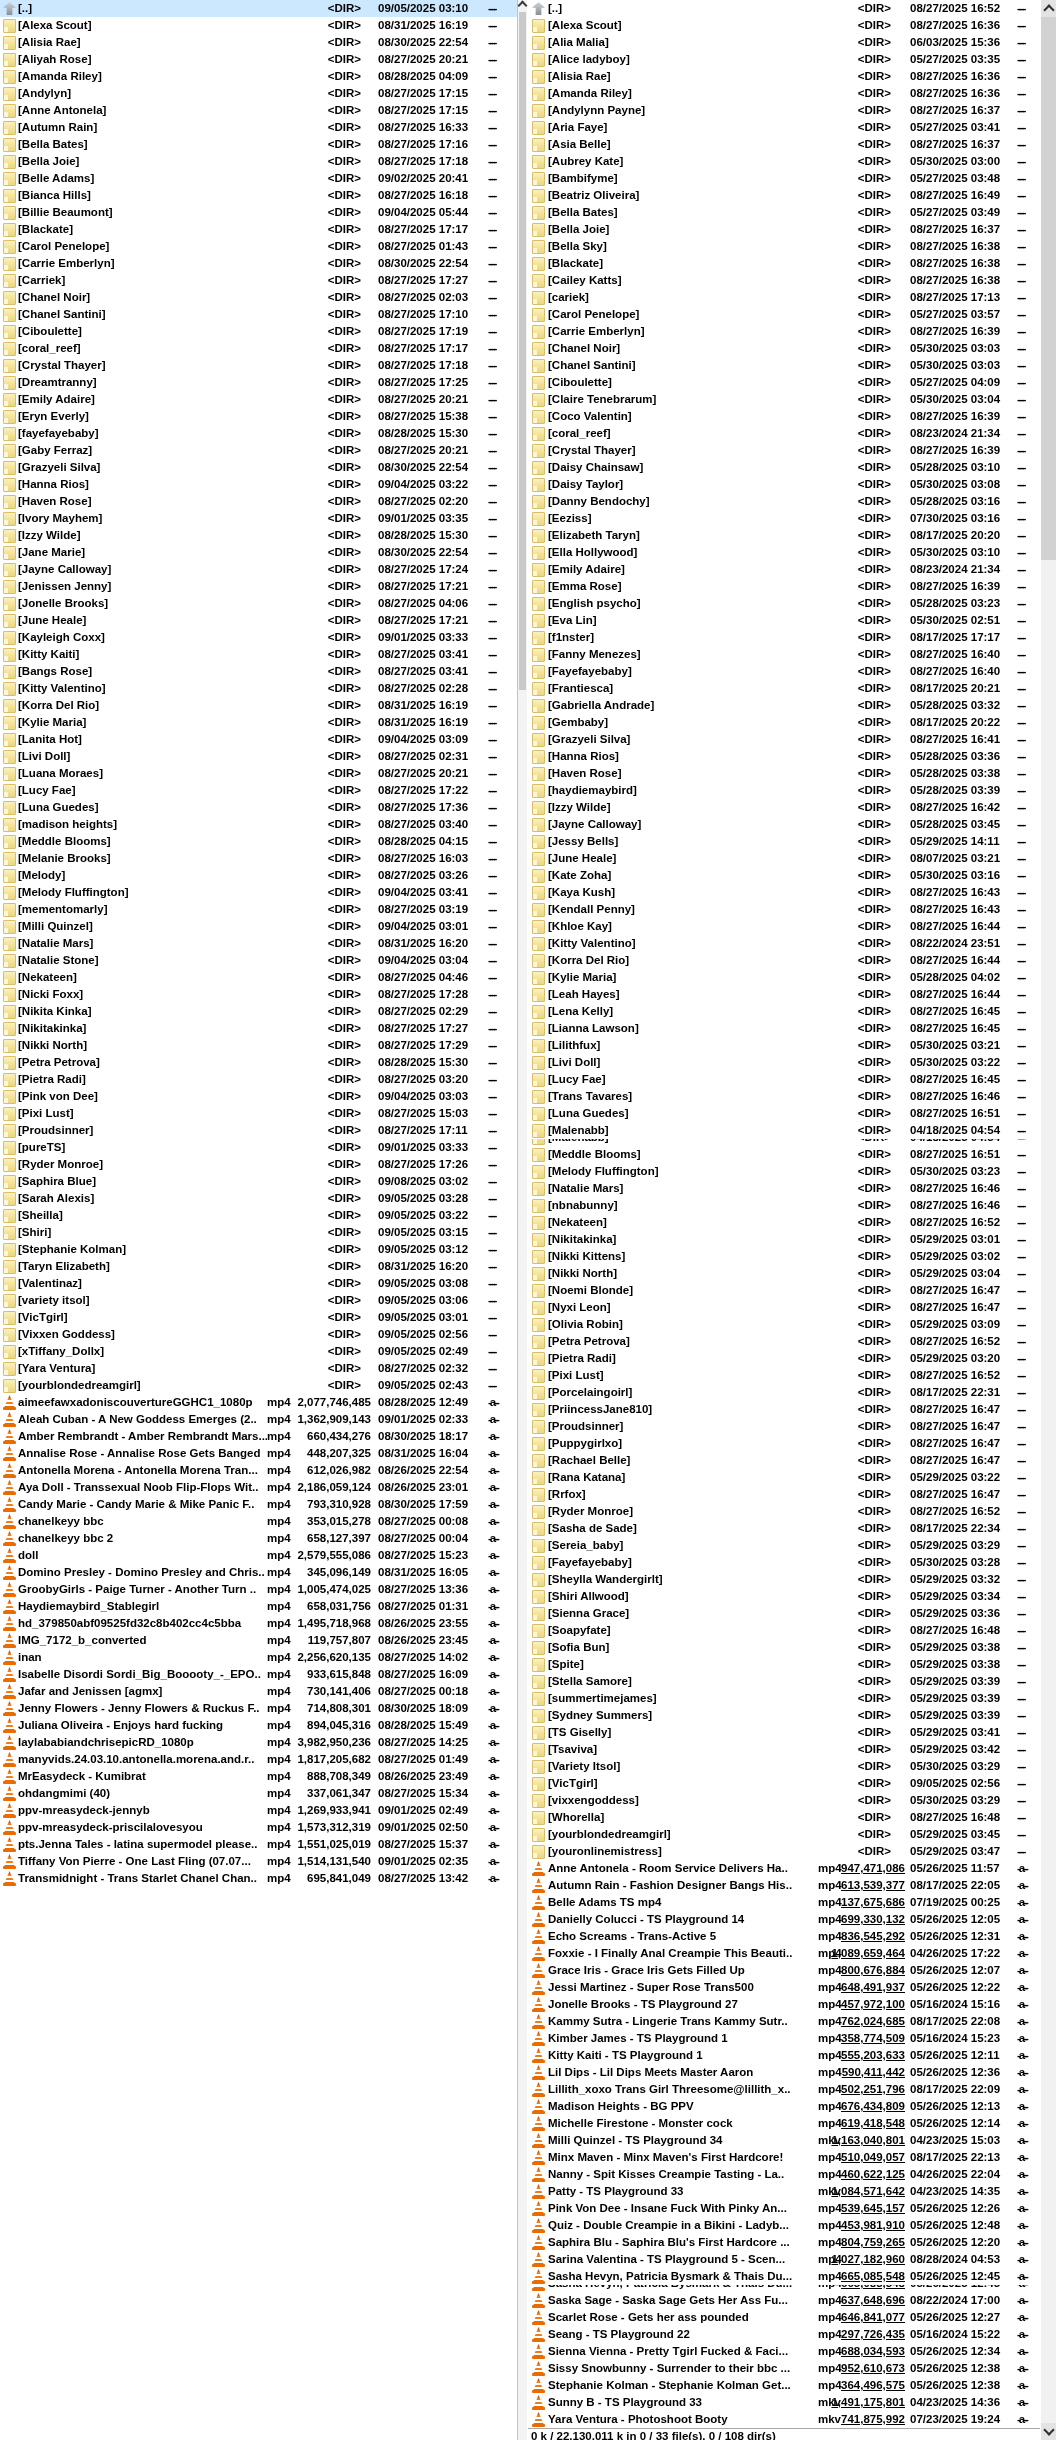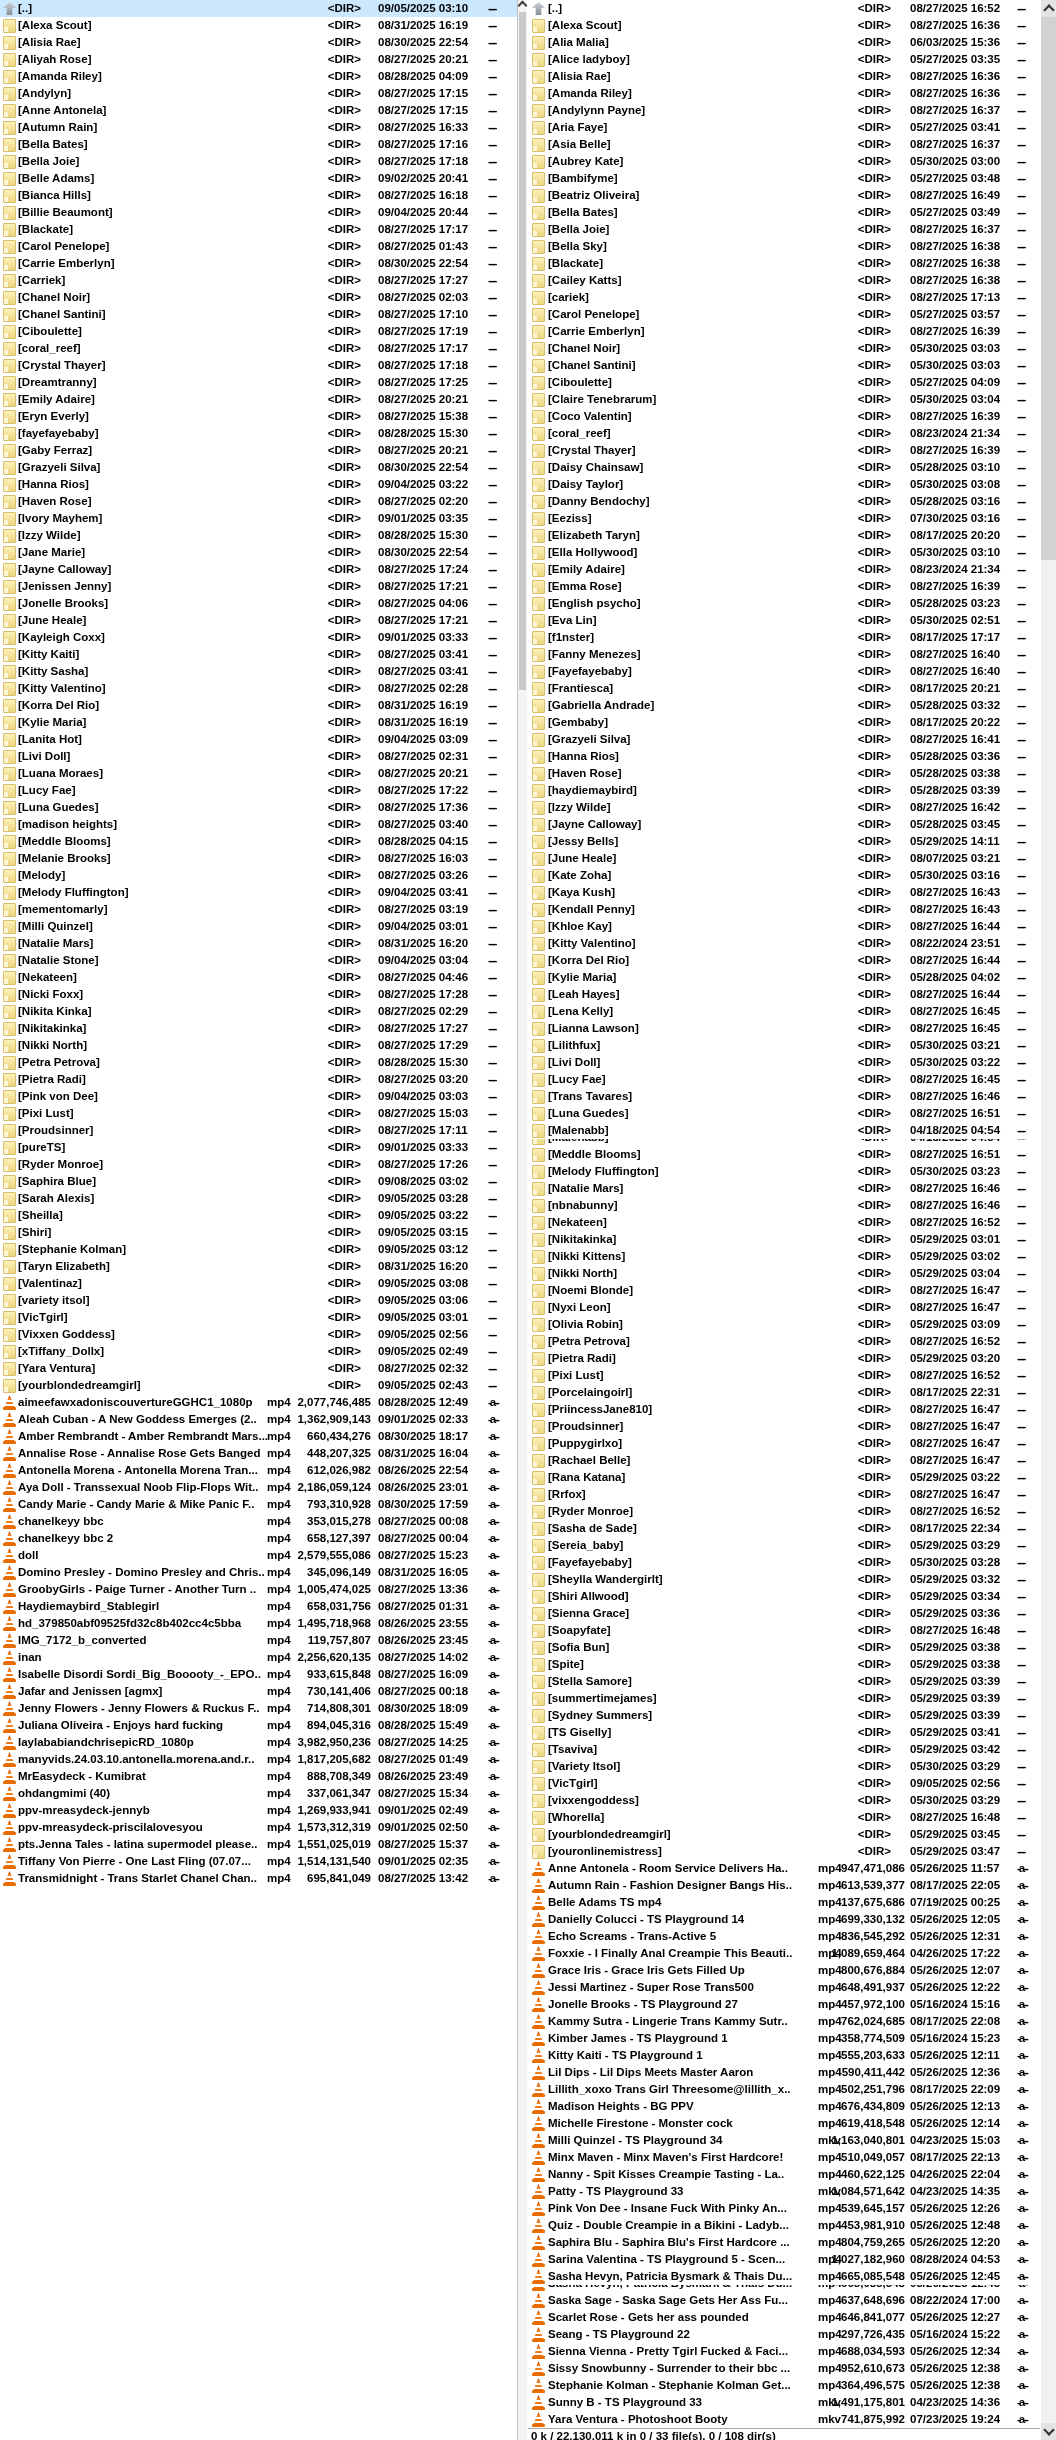--- a/index.html
+++ b/index.html
@@ -12,21 +12,21 @@
   #leftP{left:0;width:517px;height:2440px;border-right:1px solid #c3c3c3;}
   #rightP{left:528px;width:512px;height:2440px;}
   
   .row{position:relative;height:17px;line-height:17px;white-space:nowrap;}
   .row.sel{background:#cce8ff;}
   .name{position:absolute;left:18px;top:0;width:249px;overflow:hidden;}
   #rightP .name{left:20px;width:250px;}
   .ext{position:absolute;left:267px;top:0;}
   #rightP .ext{left:290px;}
   .size{position:absolute;left:235px;top:0;width:136px;text-align:right;}
-  #rightP .size{left:250px;width:127px;}
+  #rightP .size{left:250px;width:127px;text-decoration:underline;}
   .dirsz{position:absolute;left:235px;top:0;width:136px;text-align:right;padding-right:10px;box-sizing:border-box;}
   #rightP .dirsz{left:250px;width:127px;padding-right:14px;}
   .date{position:absolute;left:378px;top:0;}
   #rightP .date{left:382px;}
   .attr{position:absolute;left:488px;top:0;letter-spacing:-2px;}
   #rightP .attr{left:489px;}
   
   .icon{position:absolute;left:3px;top:1px;width:13px;height:15px;}
   #rightP .icon{left:4px;}
   .fold{background:linear-gradient(180deg,#fbf1bb 0%,#f3e29a 55%,#ecd77f 100%);border:1px solid #d8bd6a;border-radius:1px;box-sizing:border-box;height:14px;top:2px;}
@@ -142,21 +142,21 @@
         <span class="name">[Bianca Hills]</span>
         <span class="dirsz">&lt;DIR&gt;</span>
         <span class="attr">----</span>
         <span class="date">08/27/2025 16:18</span>
       </div>
       <div class="row">
         <span class="icon fold"></span>
         <span class="name">[Billie Beaumont]</span>
         <span class="dirsz">&lt;DIR&gt;</span>
         <span class="attr">----</span>
-        <span class="date">09/04/2025 20:44</span>
+        <span class="date">09/04/2025 05:44</span>
       </div>
       <div class="row">
         <span class="icon fold"></span>
         <span class="name">[Blackate]</span>
         <span class="dirsz">&lt;DIR&gt;</span>
         <span class="attr">----</span>
         <span class="date">08/27/2025 17:17</span>
       </div>
       <div class="row">
         <span class="icon fold"></span>
@@ -328,21 +328,21 @@
       </div>
       <div class="row">
         <span class="icon fold"></span>
         <span class="name">[Kitty Kaiti]</span>
         <span class="dirsz">&lt;DIR&gt;</span>
         <span class="attr">----</span>
         <span class="date">08/27/2025 03:41</span>
       </div>
       <div class="row">
         <span class="icon fold"></span>
-        <span class="name">[Kitty Sasha]</span>
+        <span class="name">[Bangs Rose]</span>
         <span class="dirsz">&lt;DIR&gt;</span>
         <span class="attr">----</span>
         <span class="date">08/27/2025 03:41</span>
       </div>
       <div class="row">
         <span class="icon fold"></span>
         <span class="name">[Kitty Valentino]</span>
         <span class="dirsz">&lt;DIR&gt;</span>
         <span class="attr">----</span>
         <span class="date">08/27/2025 02:28</span>

